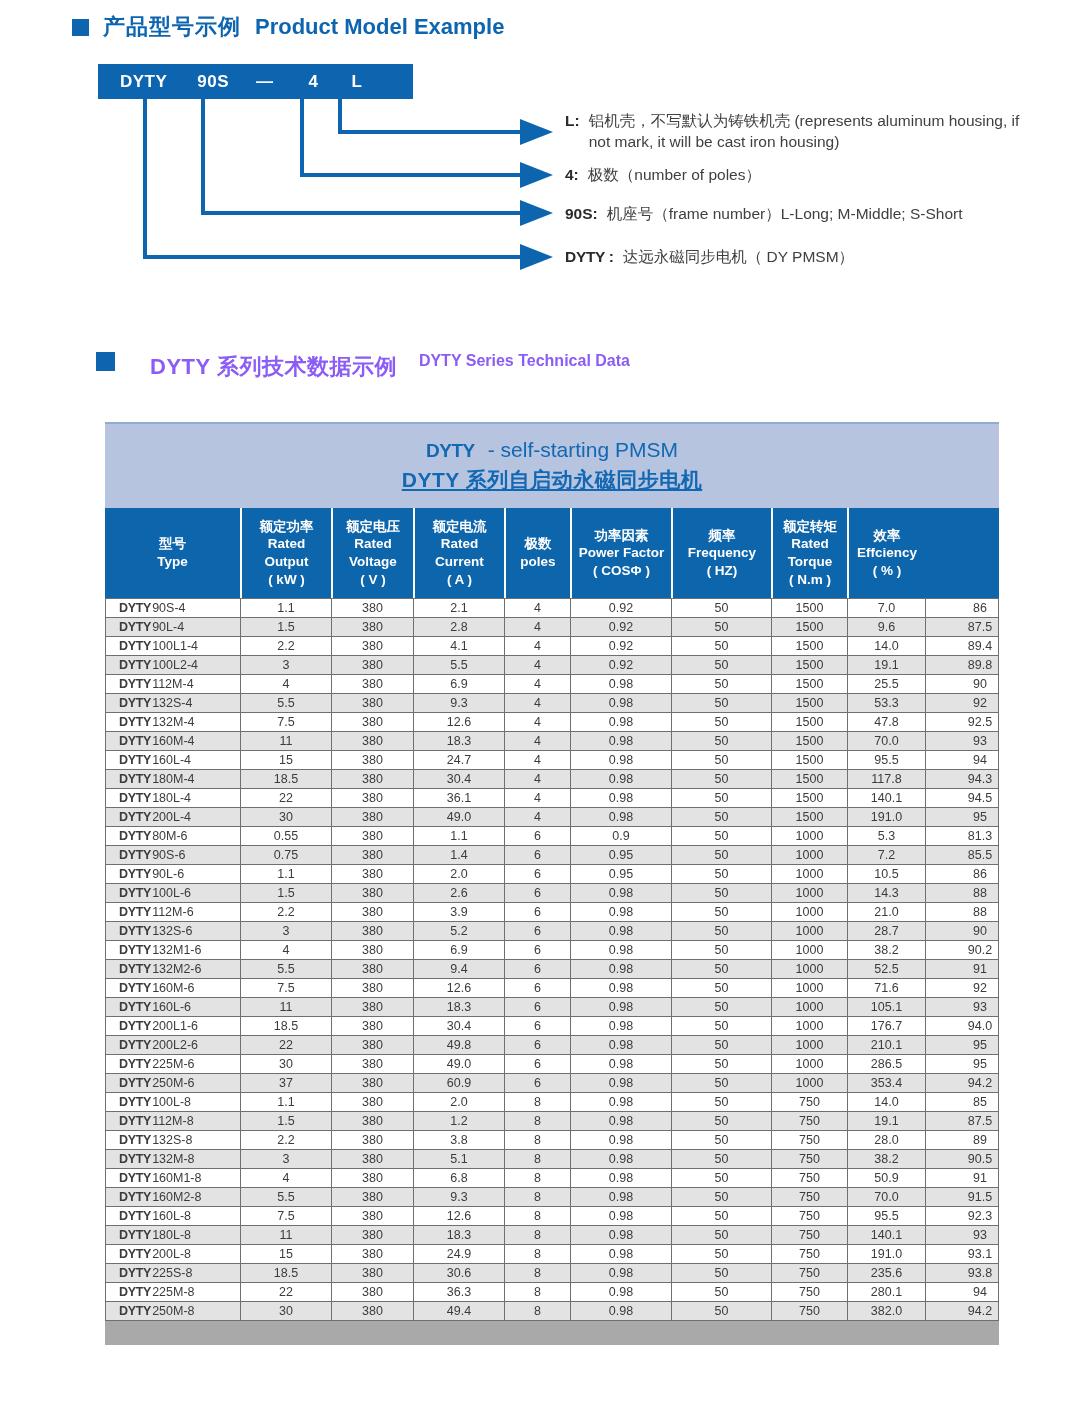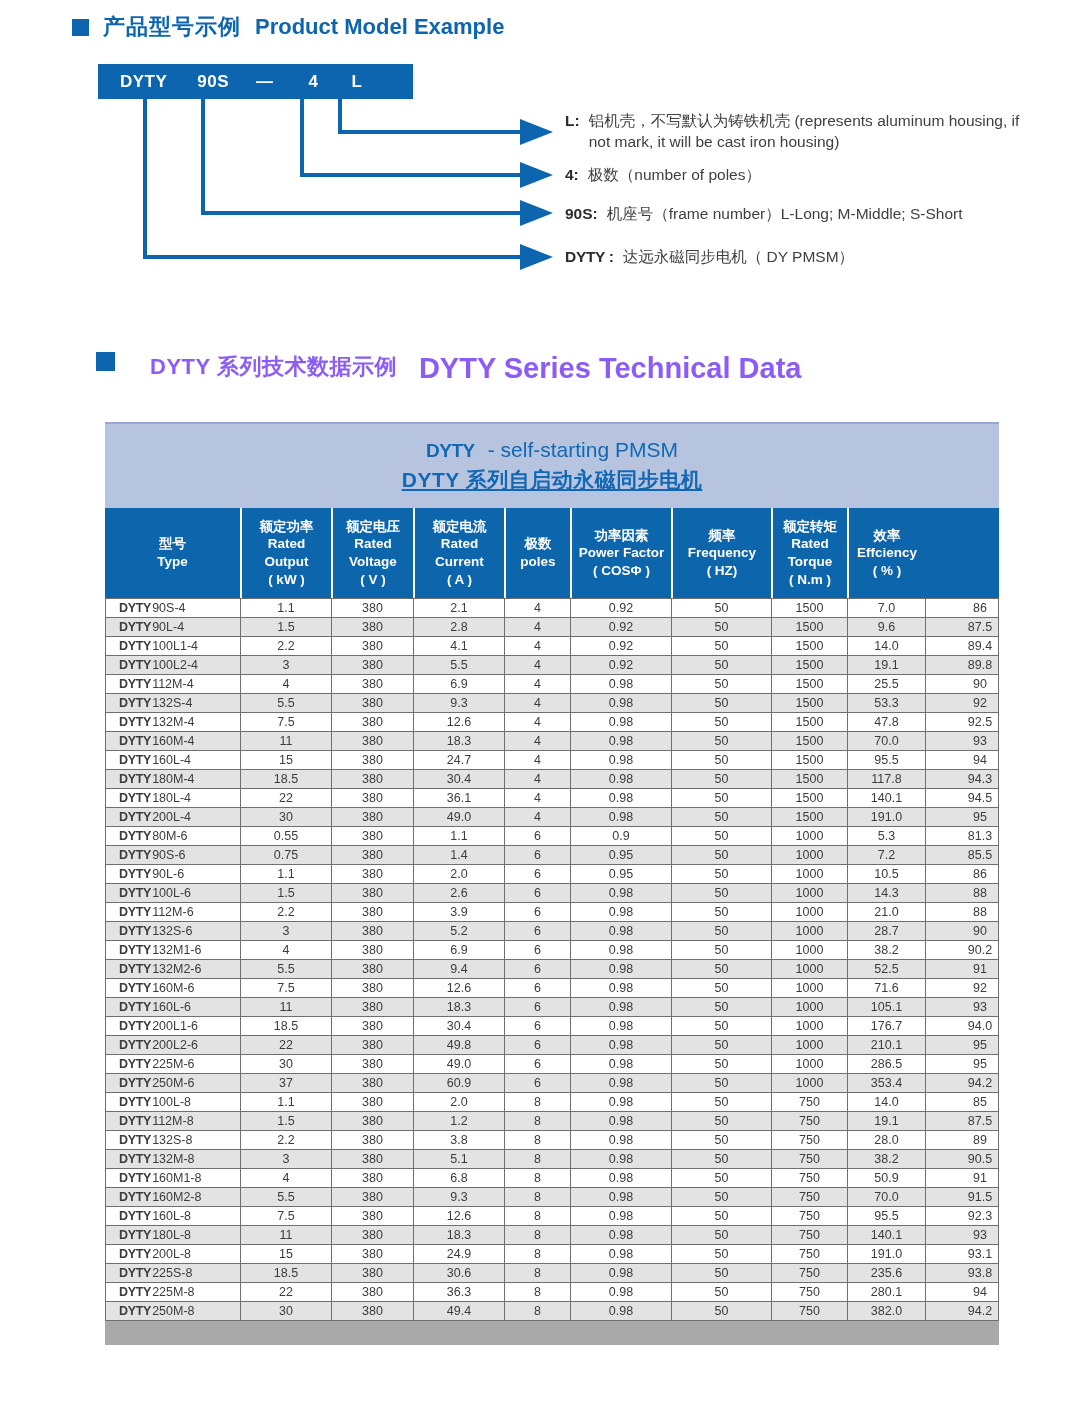--- a/index.html
+++ b/index.html
@@ -40,21 +40,21 @@
       font-size:15.5px;color:#3f3f3f;line-height:21px;}
   .co .lb{font-weight:700;color:#2b2b2b;margin-right:9px;white-space:nowrap;}
   .co-0{top:110px;} .co-1{top:164px;} .co-2{top:203px;} .co-3{top:246px;}
   .co-3 .lb{letter-spacing:-.3px;text-align:center;}
 
   
   .h2{position:absolute;left:88px;top:352px;display:flex;
       color:#8b5cf6;font-weight:700;white-space:nowrap;padding-left:8px;}
   .h2 .sq2{width:19px;height:19px;background:#0d65b0;flex:0 0 auto;}
   .h2 .zh{margin-left:35px;font-size:22px;letter-spacing:.5px;}
-  .h2 .en{margin-left:22px;font-size:29px;}
+  .h2 .en{margin-left:22px;font-size:16px;}
 
   
   .tbl{position:absolute;left:105px;top:422px;width:894px;}
   .tbl-title{height:86px;background:#b6c4e0;border-top:2px solid #94aad2;box-sizing:border-box;
              display:flex;flex-direction:column;align-items:center;justify-content:center;color:#1268b3;}
   .tbl-title .t1{font-size:21px;font-weight:400;display:flex;align-items:baseline;}
   .tbl-title .t1 .brand{font-weight:700;letter-spacing:-.5px;margin-right:13px;font-size:19px;}
   .tbl-title .t2{font-size:21px;font-weight:700;margin-top:4px;letter-spacing:.5px;text-decoration:underline;}
 
   .thead{display:grid;grid-template-columns:135px 91px 82px 91px 66px 101px 100px 76px 78px 74px;

